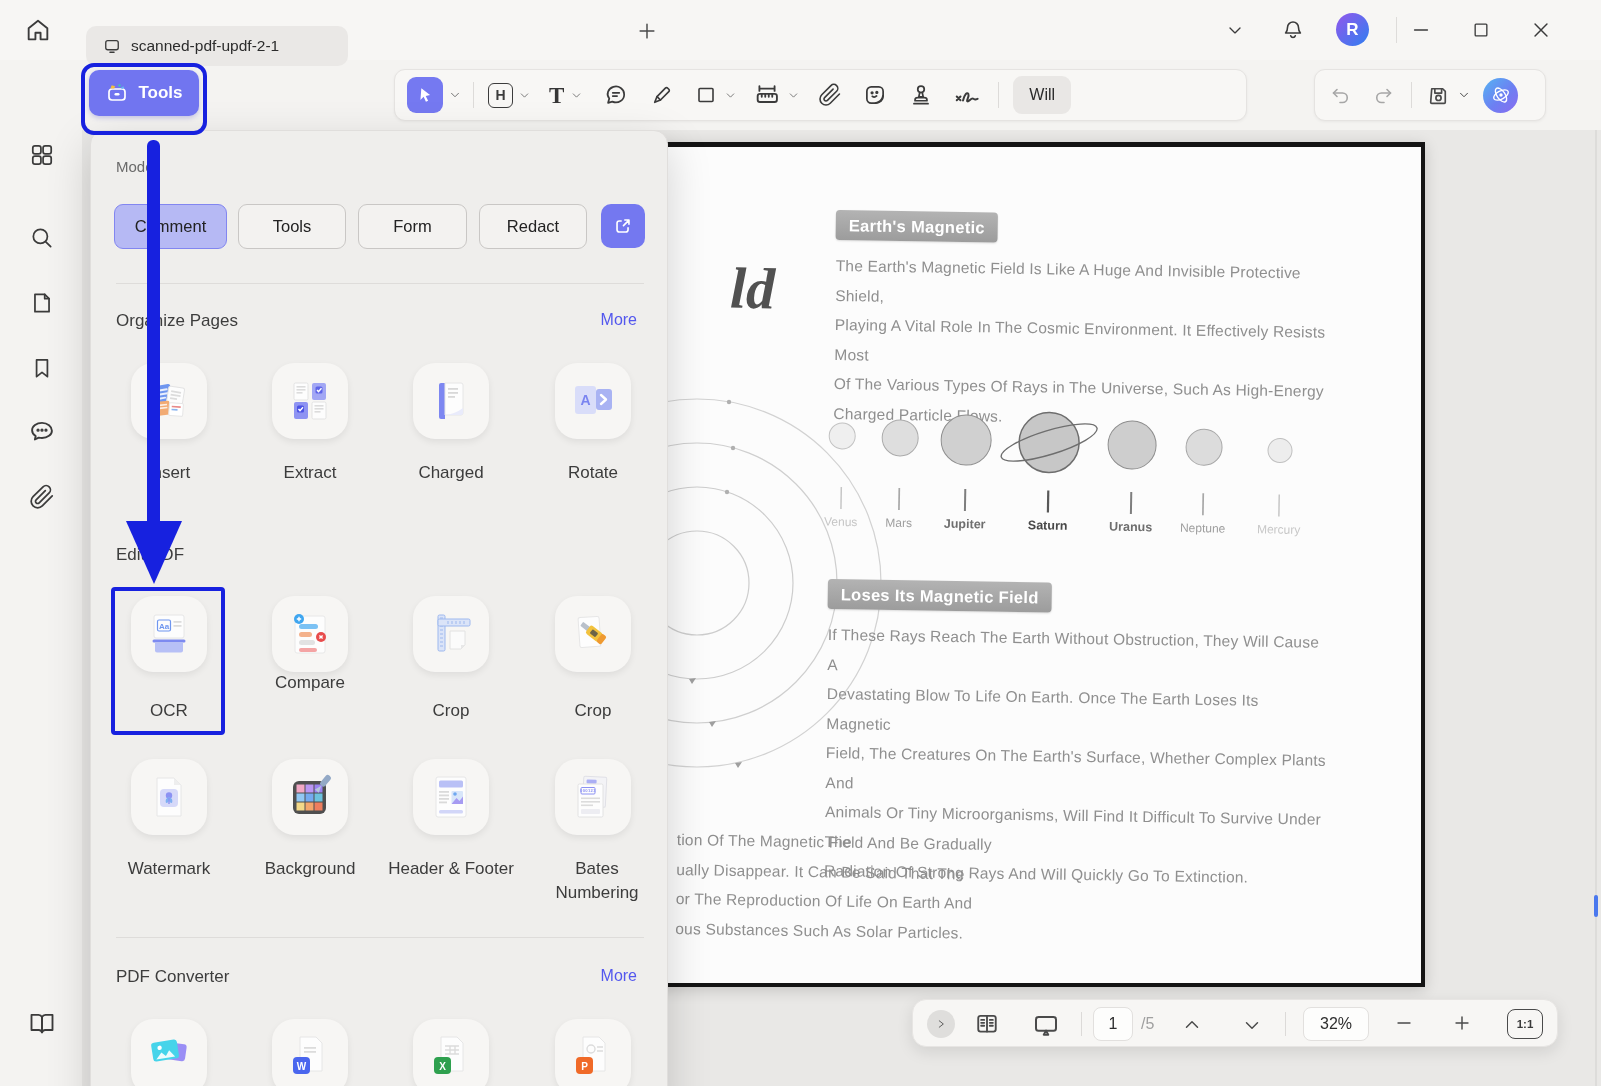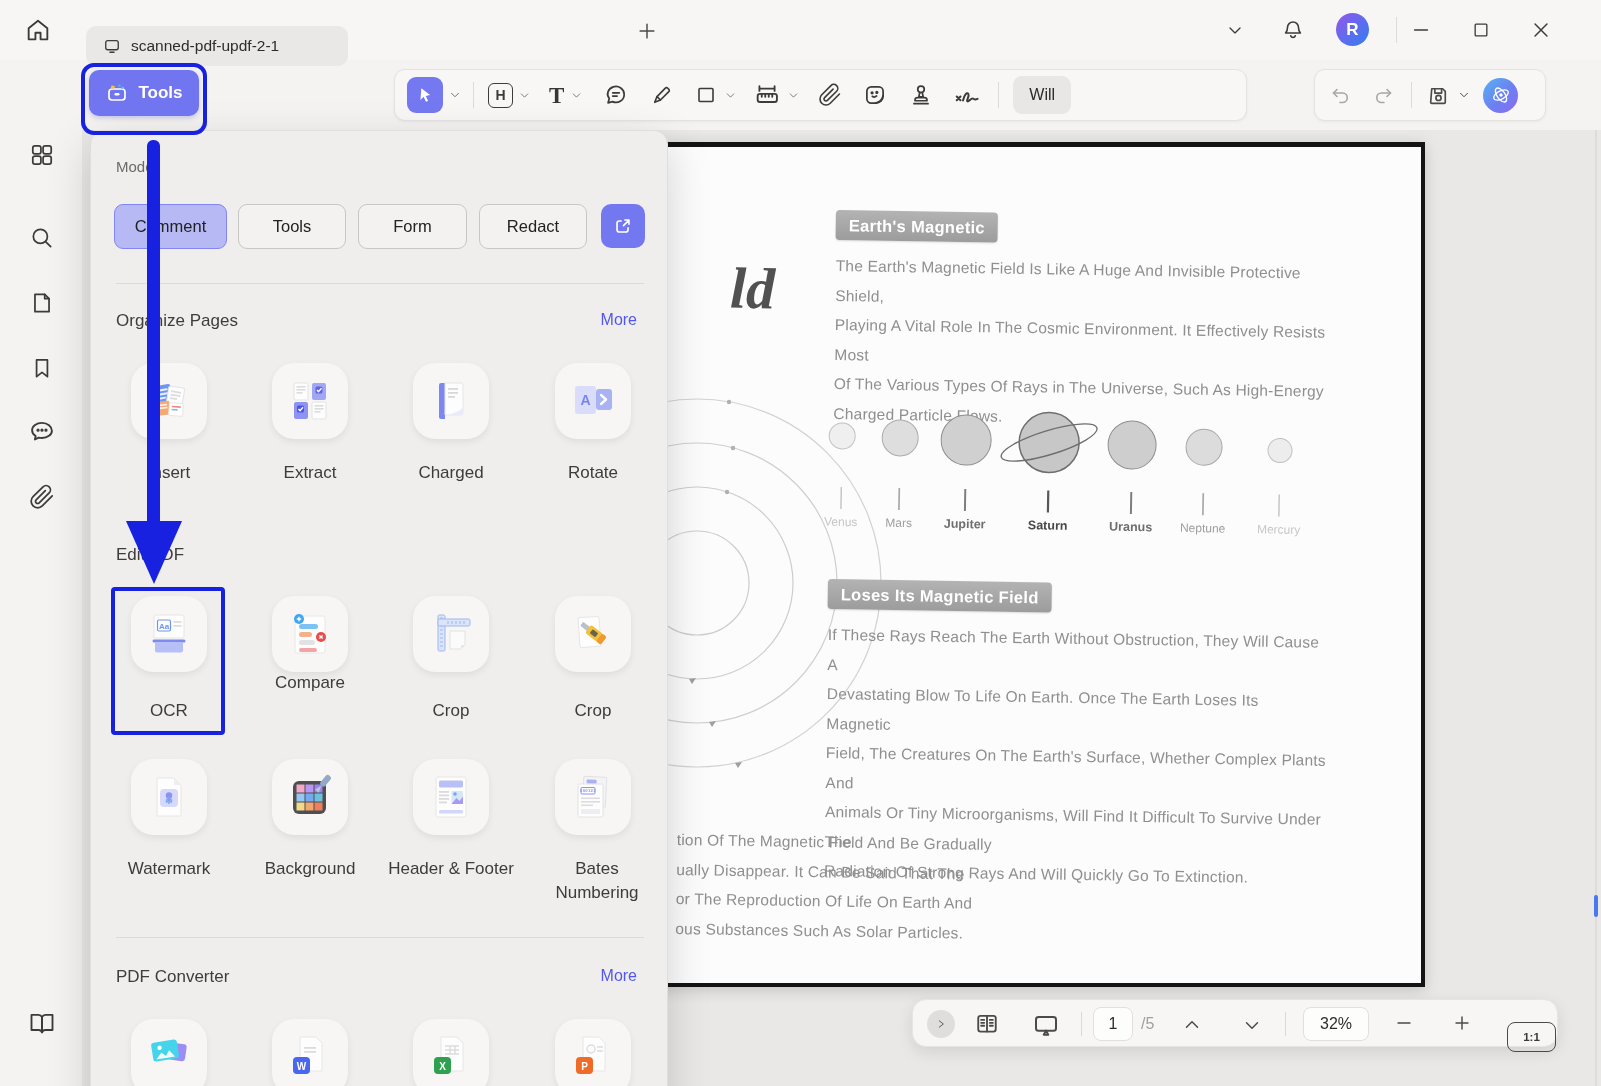--- a/index.html
+++ b/index.html
@@ -420,21 +420,21 @@
     <button class="abs" style="left:480px;top:12px">
       <svg class="ic" width="22" height="22" viewBox="0 0 24 24" style="stroke:#4a4a4a">
           <path d="M5.5 12 h13"></path>
         </svg>
     </button>
     <button class="abs" style="left:538px;top:12px">
       <svg class="ic" width="22" height="22" viewBox="0 0 24 24" style="stroke:#4a4a4a">
           <path d="M12 5.5 v13 M5.5 12 h13"></path>
         </svg>
     </button>
-    <button class="abs" style="left:594px;top:22px;width:49px;height:30px;border:1.7px solid #4a4a4a;border-radius:8px;font-size:11.5px;font-weight:bold;color:#3a3a3a;display:flex;align-items:center;justify-content:center">
+    <button class="abs" style="left:594px;top:9px;width:36px;height:30px;border:1.7px solid #4a4a4a;border-radius:8px;font-size:11.5px;font-weight:bold;color:#3a3a3a;display:flex;align-items:center;justify-content:center">
         <span>1:1</span>
       </button>
   </div>
 
   <div class="panel">
     <div class="ptitle-sm" style="top:27px">Mode</div>
 
     <button class="modebtn sel" style="left:23px;width:113px">
         <span>Comment</span>
       </button>

